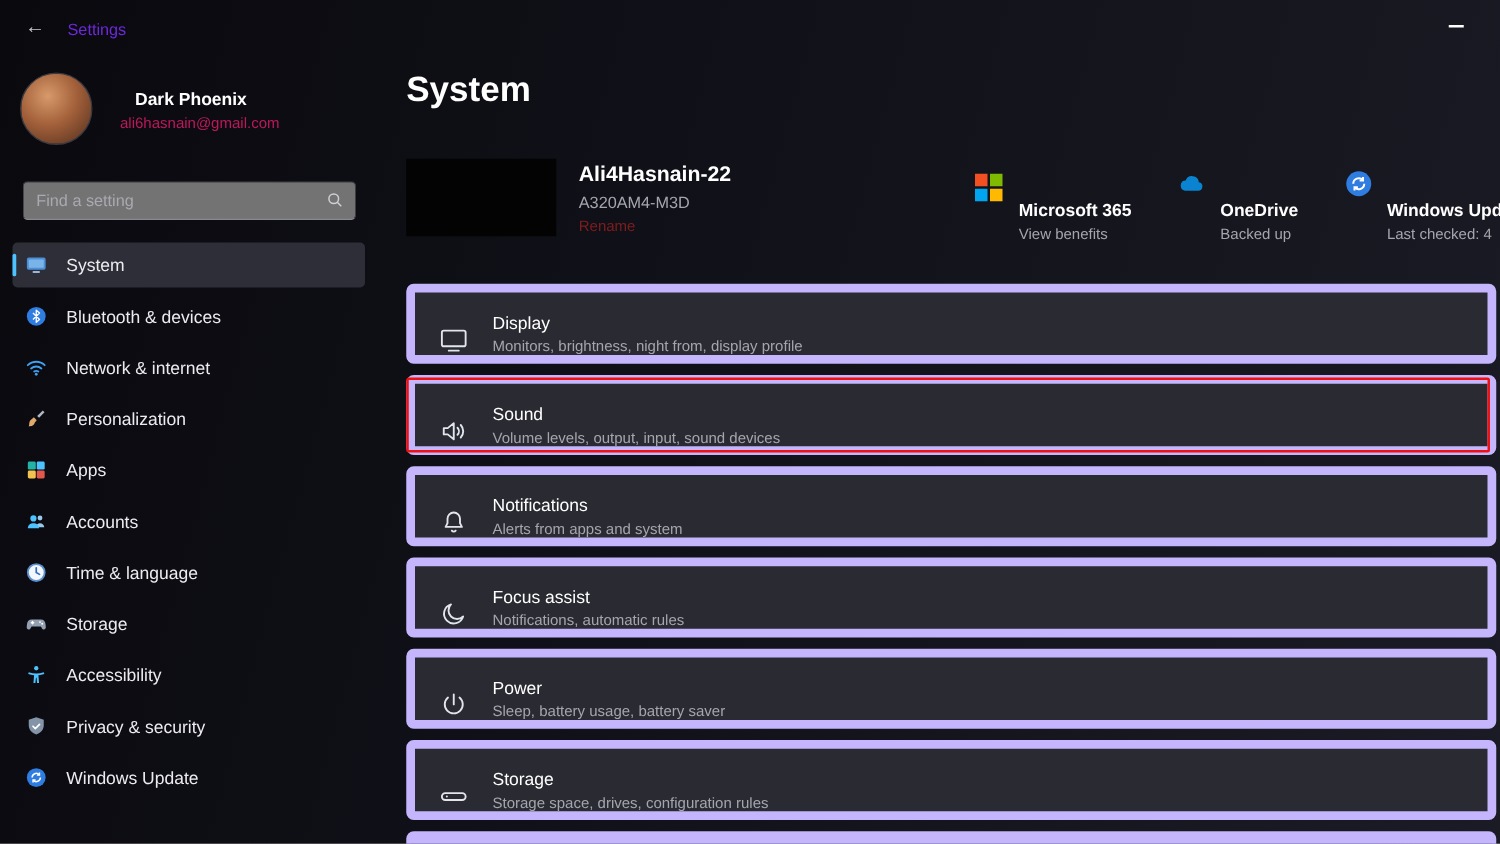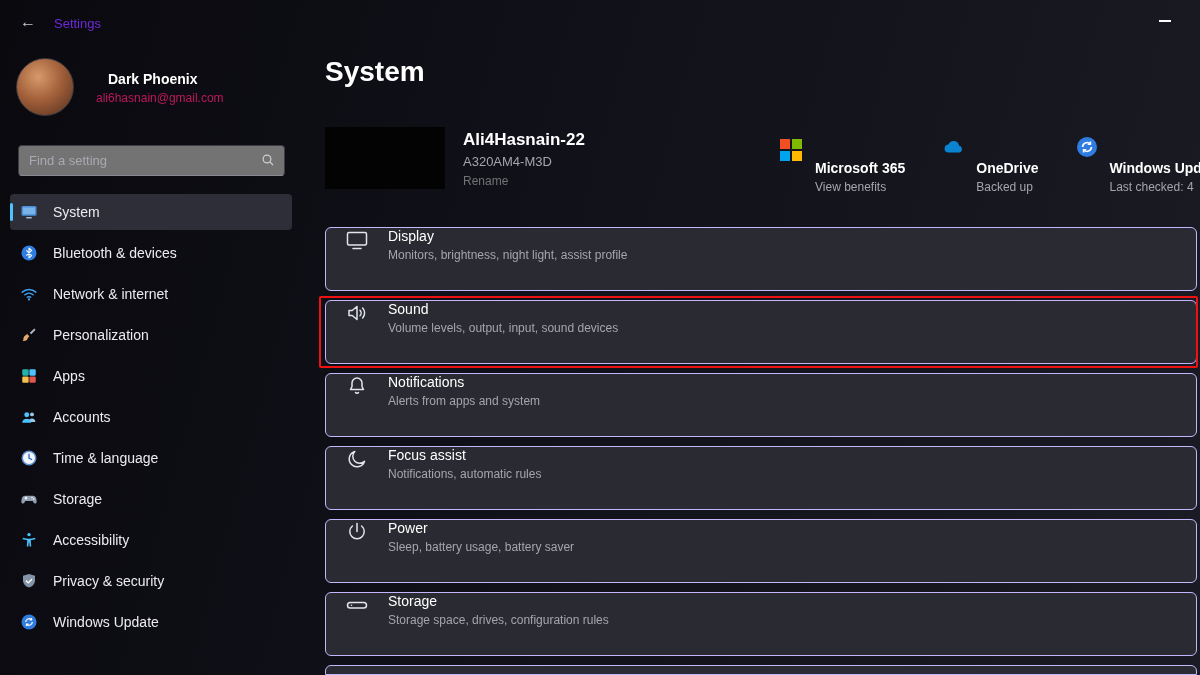--- a/index.html
+++ b/index.html
@@ -40,32 +40,32 @@
     border-radius:2px; background:var(--accent,#4cc2ff); }
   .nav-icon { width:18px; height:18px; flex:0 0 18px; }
   .nav-label { font-size:14px; color:#ececf0; }
   
   .main { position:absolute; left:325px; top:44px; right:0; bottom:0; }
   .page-title { position:absolute; left:0; top:12px; font-size:28px; font-weight:bold; color:#ffffff; }
   .hero { position:absolute; left:0; top:83px; right:0; height:62px; white-space:nowrap; }
   .thumb { position:absolute; left:0; top:0; width:120px; height:62px; background:#030303; }
   .device-name { position:absolute; left:138px; top:3px; font-size:17px; font-weight:bold; }
   .device-model { position:absolute; left:138px; top:27px; font-size:13px; color:#a5a5ad; }
-  .device-rename { position:absolute; left:138px; top:47px; font-size:12px; color:#737373; cursor:pointer; }
+  .device-rename { position:absolute; left:138px; top:47px; font-size:12px; color:#7f1d1d; cursor:pointer; }
   .cards { position:absolute; left:455px; top:5px; display:flex; gap:36px; }
   .card { display:flex; gap:11px; cursor:pointer; }
   .card-icon { width:24px; height:24px; margin-top:3px; flex:0 0 24px; }
   .card-title { font-size:14px; font-weight:bold; color:#ffffff;margin-top:28px; }
   .card-sub { font-size:12px; color:#a5a5ad; margin-top:4px; }
   .ms-grid { display:grid; grid-template-columns:10px 10px; grid-template-rows:10px 10px; gap:2px; margin-top:4px; }
   .ms-grid i { display:block; }
   
   .rows { position:absolute; left:0; top:183px; width:872px; }
   .row { position:relative; height:64px; margin-bottom:9px; background:#2a2a32;
-    border:1px solid #c4b5fd; border-radius:6px; display:flex; align-items:flex-start;
+    border:7px solid #c4b5fd; border-radius:6px; display:flex; align-items:flex-end;
     padding-left:19px; cursor:pointer; }
   .row-icon { width:24px; height:24px; margin-right:19px; flex:0 0 24px; }
   .row-title { font-size:14px; color:#ffffff; }
   .row-sub { font-size:12px; color:#a5a5ad; margin-top:4px; }
   .row.highlighted::after { content:""; position:absolute; inset:-5px -2px -5px -7px;
     border:2px solid var(--highlight,#ee1111); border-radius:2px; pointer-events:none; }
   .row.partial { height:10px; margin-bottom:0; border-radius:6px 6px 0 0; }
   svg { display:block; }
 </style>
 </head>
@@ -277,21 +277,21 @@
 
     <div class="row">
       <span class="row-icon">
         <svg viewBox="0 0 24 24" width="24" height="24">
             <rect x="2.5" y="4.5" width="19" height="12.5" rx="1.5" fill="none" stroke="#e2e6ec" stroke-width="1.5"></rect>
             <path d="M8 20.5h8" stroke="#e2e6ec" stroke-width="1.5" stroke-linecap="round"></path>
           </svg>
       </span>
       <span>
         <div class="row-title">Display</div>
-        <div class="row-sub">Monitors, brightness, night light, assist profile</div>
+        <div class="row-sub">Monitors, brightness, night from, display profile</div>
       </span>
     </div>
 
     <div class="row highlighted">
       <span class="row-icon">
         <svg viewBox="0 0 24 24" width="24" height="24">
             <path d="M4 9.5v5h3.2l4.8 4v-13l-4.8 4z" fill="none" stroke="#e2e6ec" stroke-width="1.5" stroke-linejoin="round"></path>
             <path d="M15 9.2a4 4 0 0 1 0 5.6" fill="none" stroke="#e2e6ec" stroke-width="1.5" stroke-linecap="round"></path>
             <path d="M17.6 7a7.3 7.3 0 0 1 0 10" fill="none" stroke="#e2e6ec" stroke-width="1.5" stroke-linecap="round"></path>
           </svg>

